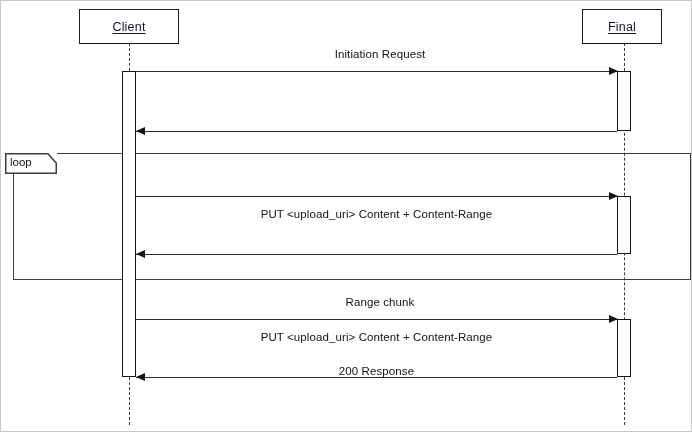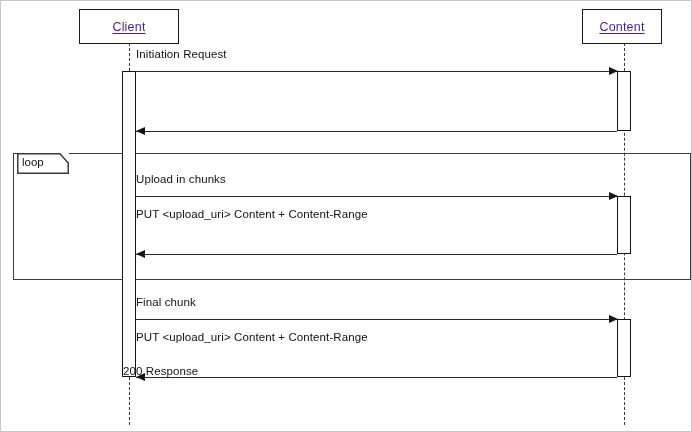--- a/index.html
+++ b/index.html
@@ -22,21 +22,21 @@
   
   .participant {
     position: absolute;
     box-sizing: border-box;
     border: 1.5px solid #1a1a1a;
     background: #ffffff;
     display: flex;
     align-items: center;
     justify-content: center;
     font-size: 12.5px;
-    color: #4c1d95;
+    color: #0f172a;
     letter-spacing: 0.2px;
     z-index: 6;
   }
   .participant .pname {
     text-decoration: underline;
     text-underline-offset: 2px;
   }
   
   .lifeline {
     position: absolute;
@@ -72,20 +72,21 @@
   }
   .arrowhead.right {
     border-top: 4.5px solid transparent;
     border-bottom: 4.5px solid transparent;
     border-left: 9px solid #141414;
   }
   .msg-label {
     position: absolute;
     font-size: 11.5px;
     color: #121212;
+    text-align: center;
     white-space: nowrap;
     z-index: 7;
     letter-spacing: 0.1px;
   }
   
   .fragment {
     position: absolute;
     box-sizing: border-box;
     border: 1.5px solid #3c3c3c;
     background: transparent;
@@ -114,56 +115,55 @@
 
 <div id="canvas">
 
   <div class="lifeline" style="left:128px; top:42px; height:382px;"></div>
   <div class="lifeline" style="left:623px; top:42px; height:382px;"></div>
 
   <div class="participant" style="left:78px; top:8px; width:100px; height:35px;">
     <span class="pname">Client</span>
   </div>
   <div class="participant" style="left:581px; top:8px; width:80px; height:35px;">
-    <span class="pname">Content</span>
+    <span class="pname">Final</span>
   </div>
 
   <div class="fragment" style="left:12px; top:152px; width:678px; height:127px;"></div>
-  <div class="fragment-tab" style="left:16px; top:152px; width:52px; height:21px;">
+  <div class="fragment-tab" style="left:4px; top:152px; width:52px; height:21px;">
     <svg class="tab-shape" width="52" height="21" viewBox="0 0 52 21">
       <path d="M0.75,0.75 H43 L51.25,10 V20.25 H0.75 Z" fill="#ffffff" stroke="#3c3c3c" stroke-width="1.5"></path>
     </svg>
     <span class="tab-label">loop</span>
   </div>
 
   <div class="activation" style="left:121px; top:70px; width:14px; height:306px;"></div>
   <div class="activation" style="left:616px; top:70px; width:14px; height:60px;"></div>
   <div class="activation" style="left:616px; top:195px; width:14px; height:58px;"></div>
   <div class="activation" style="left:616px; top:318px; width:14px; height:58px;"></div>
 
   <div class="msg-label" style="left:135px; top:47px; width:488px;">Initiation Request</div>
 
   <div class="msg-line" style="left:135px; top:70px; width:481px;"></div>
   <div class="arrowhead right" style="left:608px; top:66px;"></div>
 
   <div class="msg-line" style="left:135px; top:130px; width:481px;"></div>
   <div class="arrowhead left" style="left:135px; top:126px;"></div>
 
-  <div class="msg-label" style="left:135px; top:172px; width:488px;">Upload in chunks</div>
 
   <div class="msg-line" style="left:135px; top:195px; width:481px;"></div>
   <div class="arrowhead right" style="left:608px; top:191px;"></div>
   <div class="msg-label" style="left:135px; top:207px; width:481px;">PUT &lt;upload_uri&gt; Content + Content-Range</div>
 
   <div class="msg-line" style="left:135px; top:253px; width:481px;"></div>
   <div class="arrowhead left" style="left:135px; top:249px;"></div>
 
-  <div class="msg-label" style="left:135px; top:295px; width:488px;">Final chunk</div>
+  <div class="msg-label" style="left:135px; top:295px; width:488px;">Range chunk</div>
 
   <div class="msg-line" style="left:135px; top:318px; width:481px;"></div>
   <div class="arrowhead right" style="left:608px; top:314px;"></div>
   <div class="msg-label" style="left:135px; top:330px; width:481px;">PUT &lt;upload_uri&gt; Content + Content-Range</div>
 
   <div class="msg-line" style="left:135px; top:376px; width:481px;"></div>
   <div class="arrowhead left" style="left:135px; top:372px;"></div>
-  <div class="msg-label" style="left:122px; top:364px; width:481px;">200 Response</div>
+  <div class="msg-label" style="left:135px; top:364px; width:481px;">200 Response</div>
 
 </div>
 
 </body></html>

